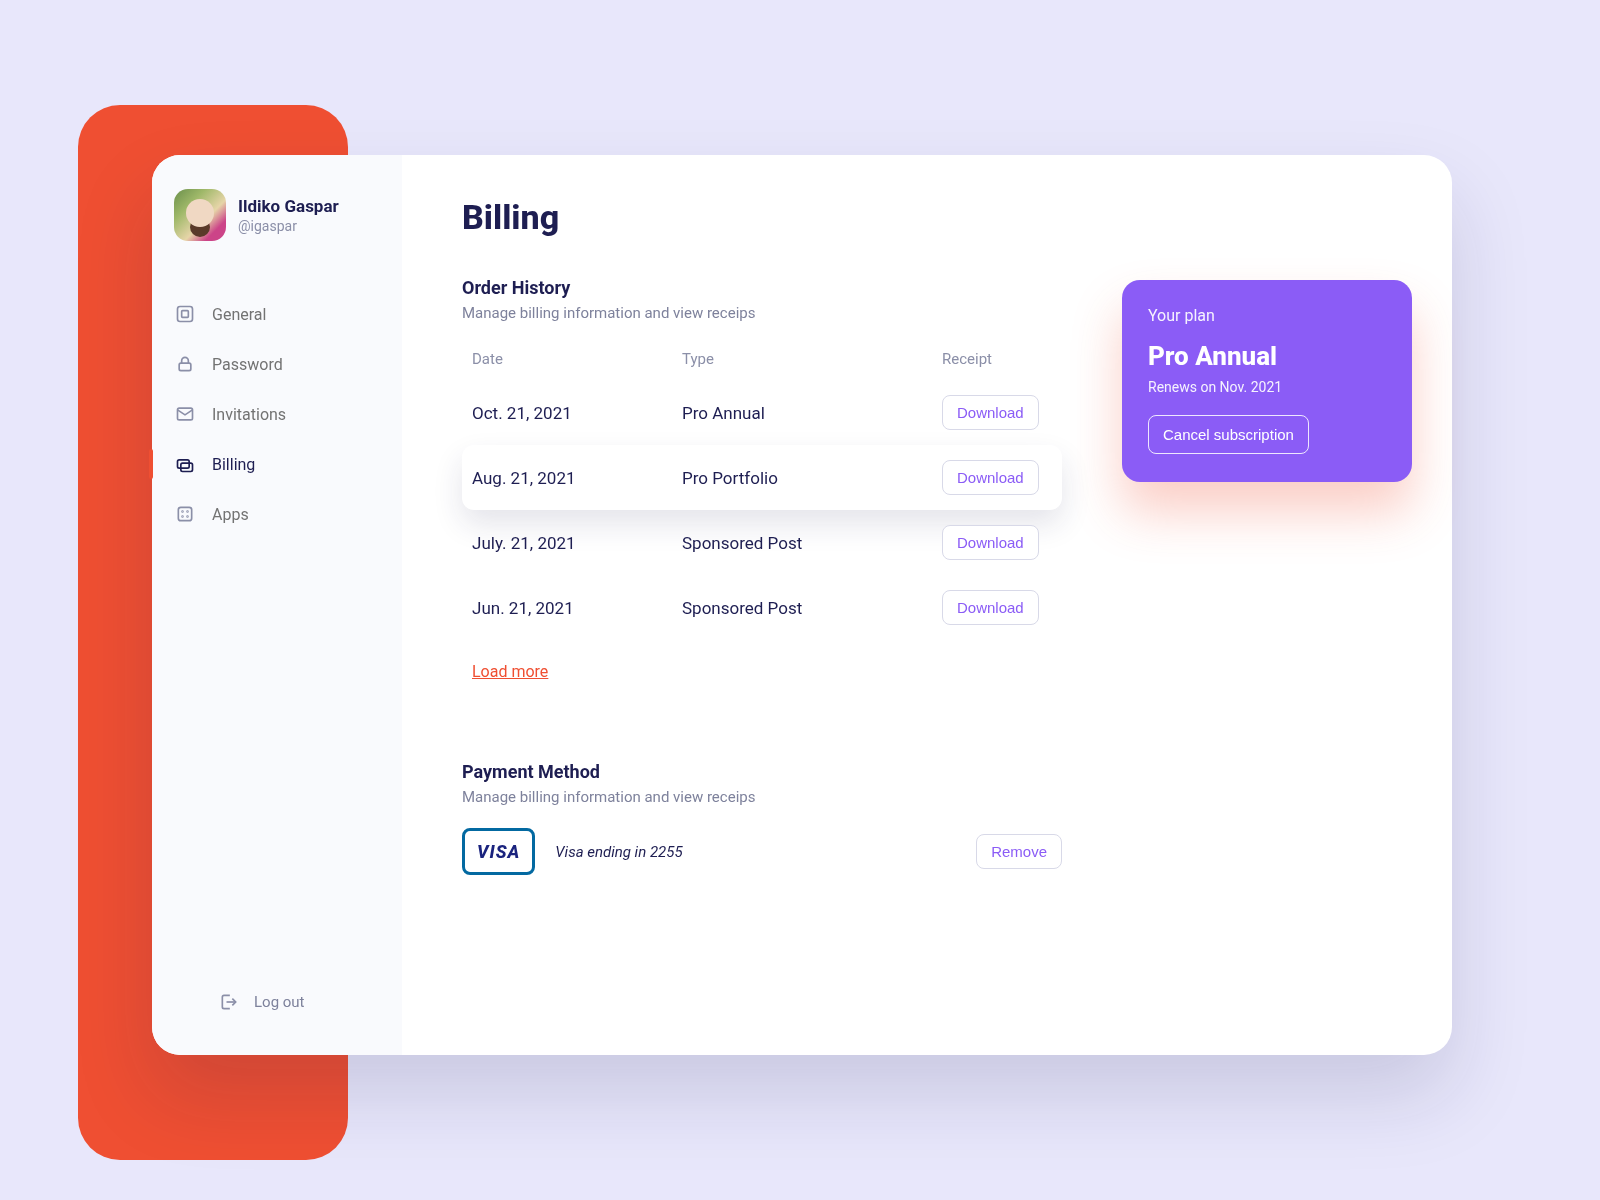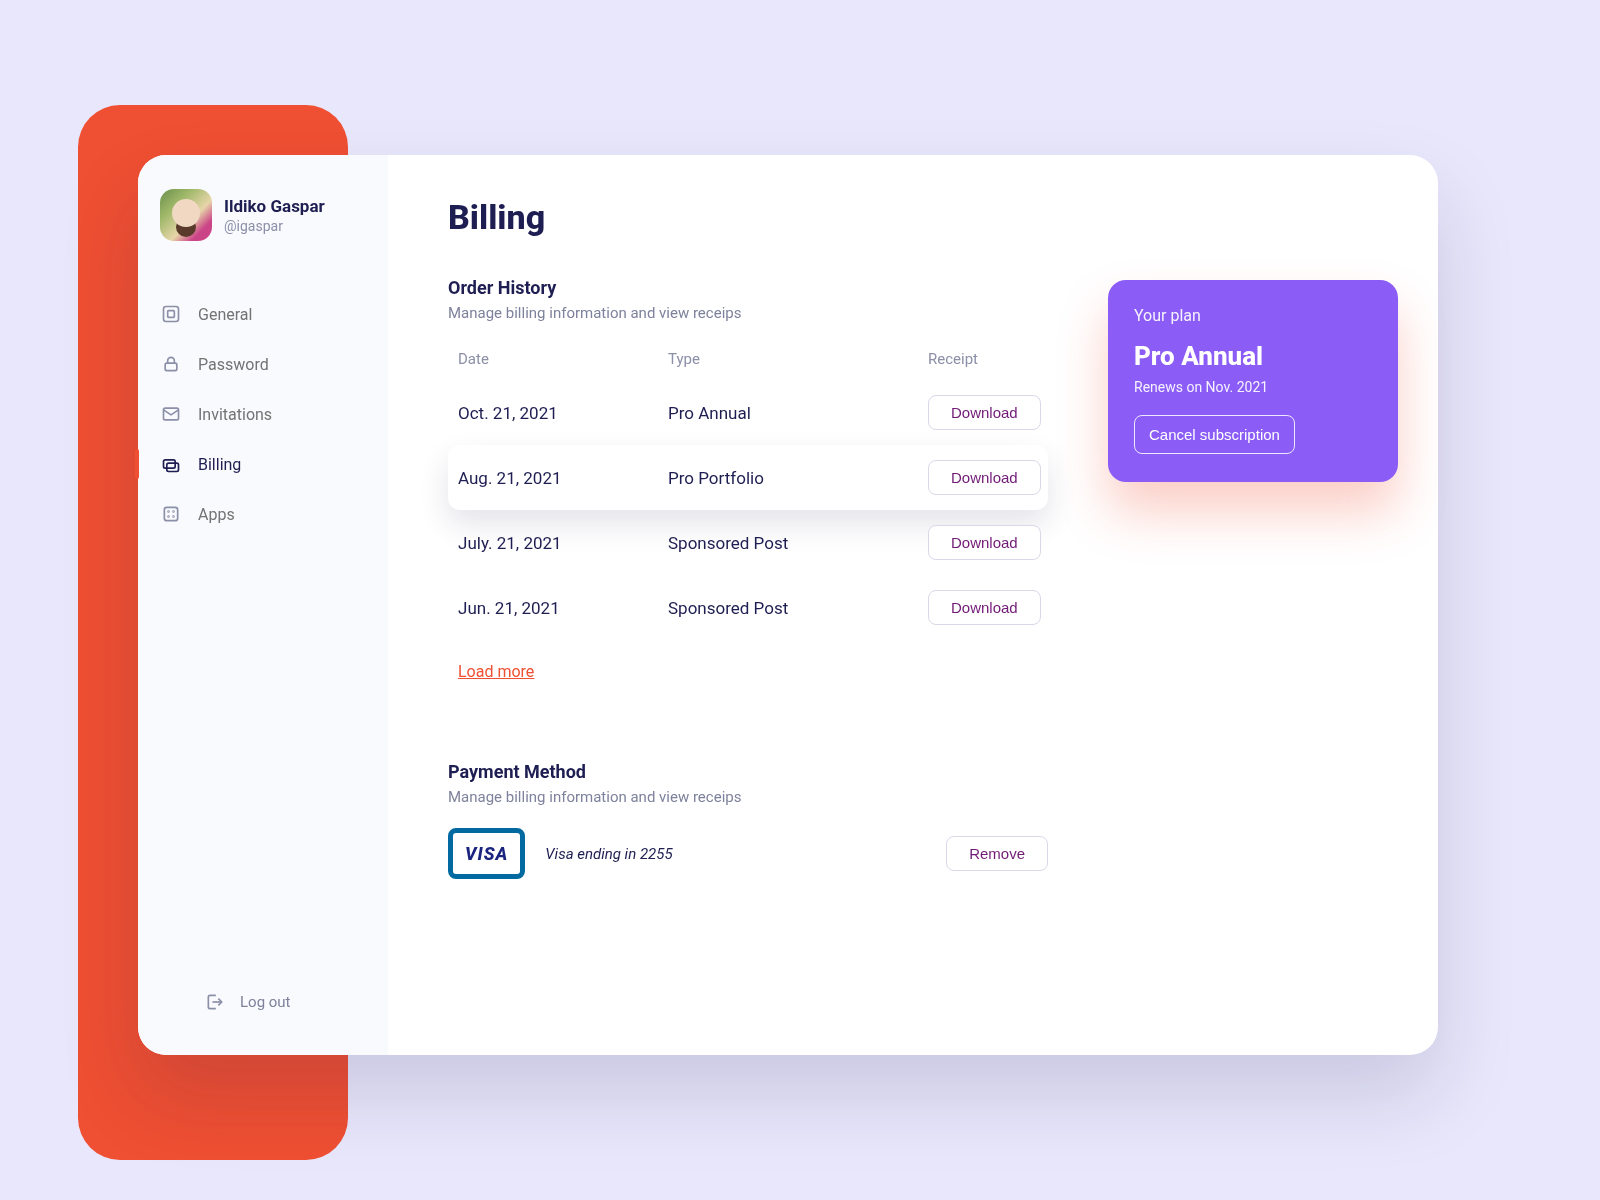--- a/index.html
+++ b/index.html
@@ -15,21 +15,21 @@
     position: absolute;
     left: 78px;
     top: 105px;
     width: 270px;
     height: 1055px;
     background: #ef4f32;
     border-radius: 42px;
   }
   .card {
     position: absolute;
-    left: 138px;
+    left: 152px;
     top: 155px;
     width: 1300px;
     height: 900px;
     background: #ffffff;
     border-radius: 28px;
     box-shadow: 0 40px 80px rgba(25,25,80,0.15);
     display: flex;
   }
   .sidebar {
     width: 250px;
@@ -130,23 +130,23 @@
     border-radius:12px;
   }
   .trow.highlight {
     background:#ffffff;
     box-shadow: 0 14px 30px rgba(30,30,82,0.12);
   }
   .btn {
     border:1px solid #d8d9e8;
     background:#fff;
     border-radius:8px;
-    padding:8px 22px;
+    padding:8px 14px;
     font-size:15px;
-    color:#701a75;
+    color:#8b5cf6;
     cursor:pointer;
     text-align:right;
     width:fit-content;
     justify-self:start;
   }
   .load-more {
     margin-top:22px;
     margin-left:10px;
     font-size:16px;
     color:#ef4f32;
@@ -156,21 +156,21 @@
   }
   .payment-section { margin-top:80px; }
   .payment-row {
     display:flex;
     align-items:center;
     gap:20px;
     margin-top:22px;
     width:600px;
   }
   .visa-badge {
-    border:5px solid #0369a1;
+    border:3px solid #0369a1;
     border-radius:8px;
     padding:10px 12px;
     font-weight:800;
     font-style:italic;
     letter-spacing:1px;
     color:#1a237e;
     font-size:18px;
   }
   .payment-text { font-size:15px; color:#1e1e52; flex:1;font-style:italic;}
   .plan-card {

